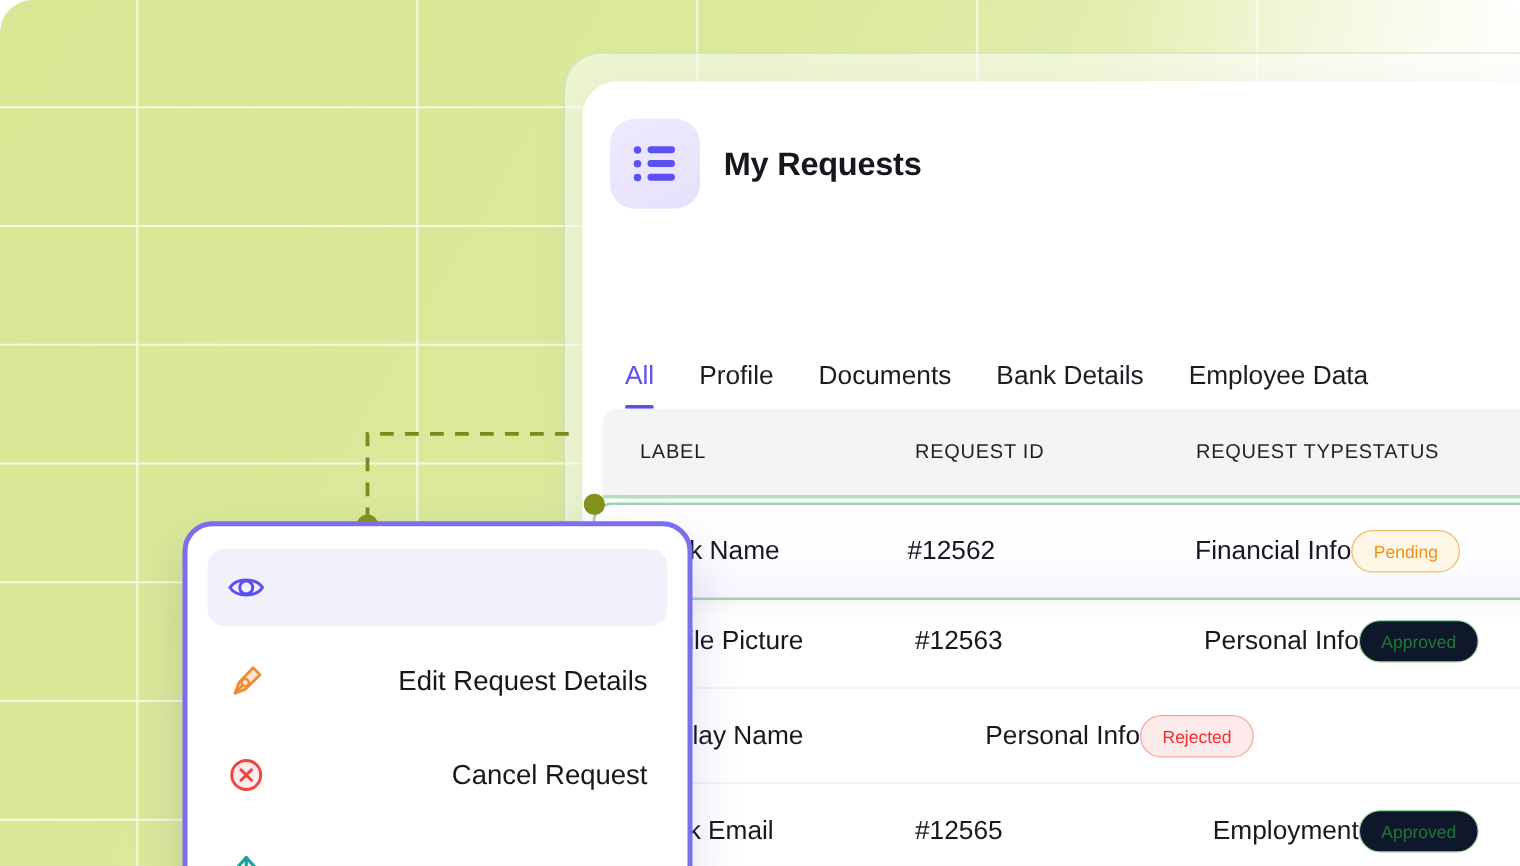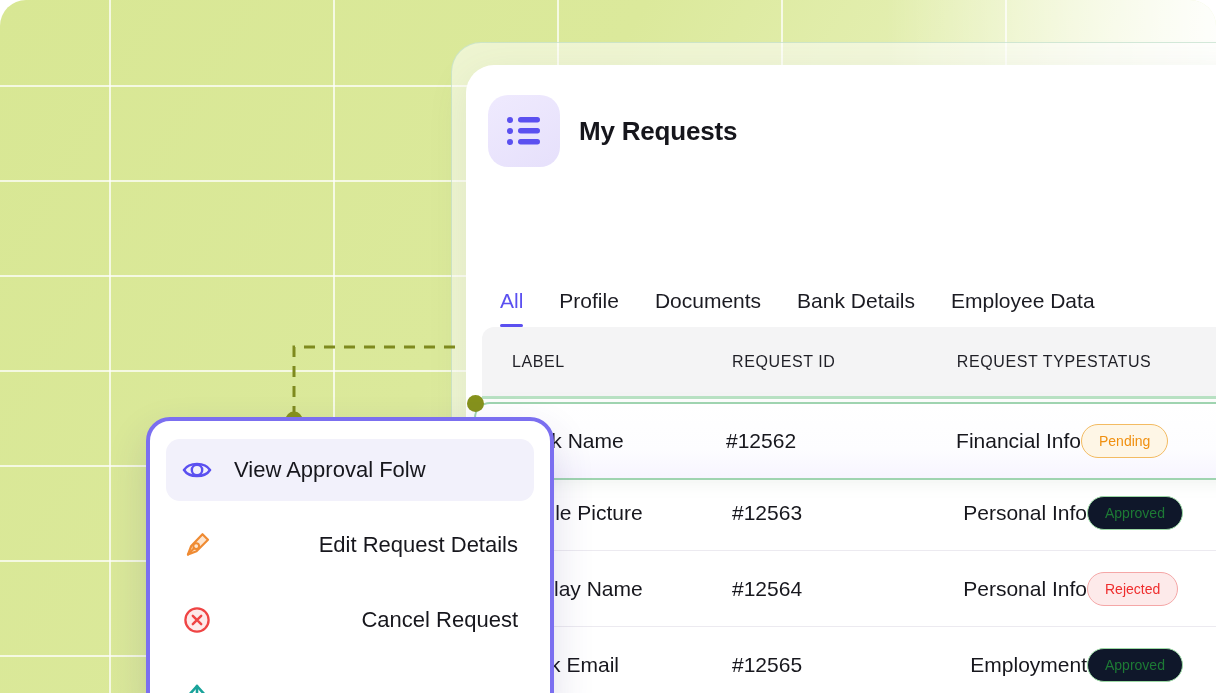--- a/index.html
+++ b/index.html
@@ -282,21 +282,20 @@
         <div class="cell col-label">Profile Picture</div>
         <div class="cell col-id">#12563</div>
         <div class="cell col-type">Personal Info</div>
         <div class="cell col-status">
           <span class="badge badge-approved">Approved</span>
         </div>
       </div>
 
       <div class="row">
         <div class="cell col-label">Display Name</div>
-        <div class="cell col-id">#12564</div>
         <div class="cell col-type">Personal Info</div>
         <div class="cell col-status">
           <span class="badge badge-rejected">Rejected</span>
         </div>
       </div>
 
       <div class="row">
         <div class="cell col-label">Work Email</div>
         <div class="cell col-id">#12565</div>
         <div class="cell col-type">Employment</div>
@@ -325,21 +324,20 @@
 
   <div class="context-menu">
 
     <div class="menu-item selected">
       <span class="menu-icon">
         <svg width="30" height="22" viewBox="0 0 30 22" aria-hidden="true">
           <path d="M2 11 C 7 3, 23 3, 28 11 C 23 19, 7 19, 2 11 Z" fill="none" stroke="#5b50f0" stroke-width="2.4"></path>
           <circle cx="15" cy="11" r="5.2" fill="none" stroke="#5b50f0" stroke-width="2.4"></circle>
         </svg>
       </span>
-      <span class="menu-label">View Approval Folw</span>
     </div>
 
     <div class="menu-item">
       <span class="menu-icon">
         <svg width="28" height="28" viewBox="0 0 28 28" aria-hidden="true">
           <path d="M19.5 3.2 L25 8.8 L13.5 20.3 L5 23.5 L8.2 15 Z" fill="#fde5cf" stroke="#ef8b33" stroke-width="2.2" stroke-linejoin="round"></path>
           <circle cx="13.2" cy="15.1" r="2.9" fill="none" stroke="#ef8b33" stroke-width="2"></circle>
           <path d="M11.1 17.2 L5 23.5" stroke="#ef8b33" stroke-width="2.2" stroke-linecap="round"></path>
         </svg>
       </span>

